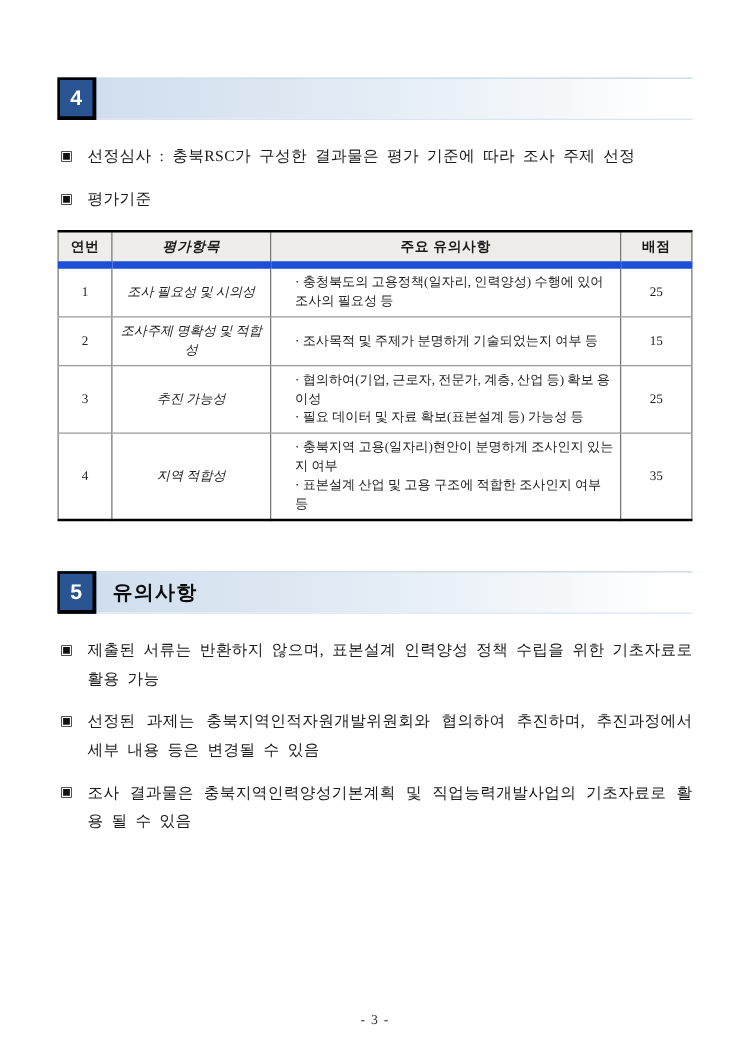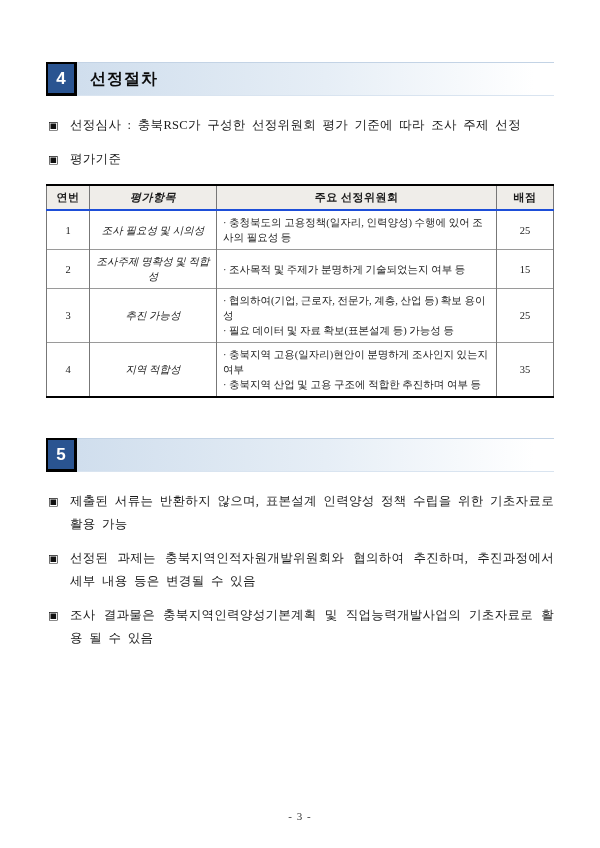--- a/index.html
+++ b/index.html
@@ -85,40 +85,40 @@
     margin-top: 13px;
     table-layout: fixed;
   }
   table.criteria th {
     background: var(--table_header_bg, #efede9);
     font-weight: bold;
     font-size: 11px;
     padding: 4px 2px;
     border-left: 1px solid #777777;
     border-right: 1px solid #777777;
-    border-bottom: 2px solid #1d4ed8;
+    border-bottom: 6px solid #1d4ed8;
     text-align: center;
     letter-spacing: 0.5px;
   }
   table.criteria td {
     font-size: 10.5px;
     padding: 4px 3px;
     border-left: 1px solid #777777;
     border-right: 1px solid #777777;
     border-top: 1px solid #9a9a9a;
     text-align: center;
     line-height: 15px;
     color: #222222;
   }
   table.criteria .c-no   { width: 38px; }
   table.criteria .c-item { width: 122px; font-style: italic; }
   table.criteria .c-pts  { width: 52px; }
   table.criteria td.c-detail {
     text-align: left;
-    padding-left: 6px;
+    padding-left: 19px;
     padding-right: 4px;
   }
   .gap-between-sections { height: 40px; }
   .page-number {
     position: absolute;
     bottom: 26px;
     left: 0;
     right: 0;
     text-align: center;
     font-size: 11px;
@@ -127,38 +127,37 @@
   }
 </style>
 </head>
 <body>
 
 <div class="page">
 
   <div>
     <div class="sec-header">
       <div class="sec-num">4</div>
-      <div class="sec-title">선정절차</div>
     </div>
 
     <div class="bullet first-bullet">
       <span class="bicon">▣</span>
-      <span class="btext">선정심사 : 충북RSC가 구성한 선정위원회 평가 기준에 따라 조사 주제 선정</span>
+      <span class="btext">선정심사 : 충북RSC가 구성한 결과물은 평가 기준에 따라 조사 주제 선정</span>
     </div>
     <div class="bullet">
       <span class="bicon">▣</span>
       <span class="btext">평가기준</span>
     </div>
 
     <table class="criteria">
       <thead>
         <tr>
           <th class="c-no">연번</th>
           <th class="c-item">평가항목</th>
-          <th>주요 선정위원회</th>
+          <th>주요 유의사항</th>
           <th class="c-pts">배점</th>
         </tr>
       </thead>
       <tbody>
         <tr>
           <td class="c-no">1</td>
           <td class="c-item">조사 필요성 및 시의성</td>
           <td class="c-detail">
             <div>· 충청북도의 고용정책(일자리, 인력양성) 수행에 있어 조사의 필요성 등</div>
           </td>
@@ -179,33 +178,34 @@
             <div>· 협의하여(기업, 근로자, 전문가, 계층, 산업 등) 확보 용이성</div>
             <div>· 필요 데이터 및 자료 확보(표본설계 등) 가능성 등</div>
           </td>
           <td class="c-pts">25</td>
         </tr>
         <tr>
           <td class="c-no">4</td>
           <td class="c-item">지역 적합성</td>
           <td class="c-detail">
             <div>· 충북지역 고용(일자리)현안이 분명하게 조사인지 있는지 여부</div>
-            <div>· 충북지역 산업 및 고용 구조에 적합한 추진하며 여부 등</div>
+            <div>· 표본설계 산업 및 고용 구조에 적합한 조사인지 여부 등</div>
           </td>
           <td class="c-pts">35</td>
         </tr>
       </tbody>
     </table>
   </div>
 
   <div class="gap-between-sections"></div>
 
   <div>
     <div class="sec-header">
       <div class="sec-num">5</div>
+      <div class="sec-title">유의사항</div>
     </div>
 
     <div class="bullet first-bullet">
       <span class="bicon">▣</span>
       <span class="btext">제출된 서류는 반환하지 않으며, 표본설계 인력양성 정책 수립을 위한 기초자료로 활용 가능</span>
     </div>
     <div class="bullet">
       <span class="bicon">▣</span>
       <span class="btext">선정된 과제는 충북지역인적자원개발위원회와 협의하여 추진하며, 추진과정에서 세부 내용 등은 변경될 수 있음</span>
     </div>

